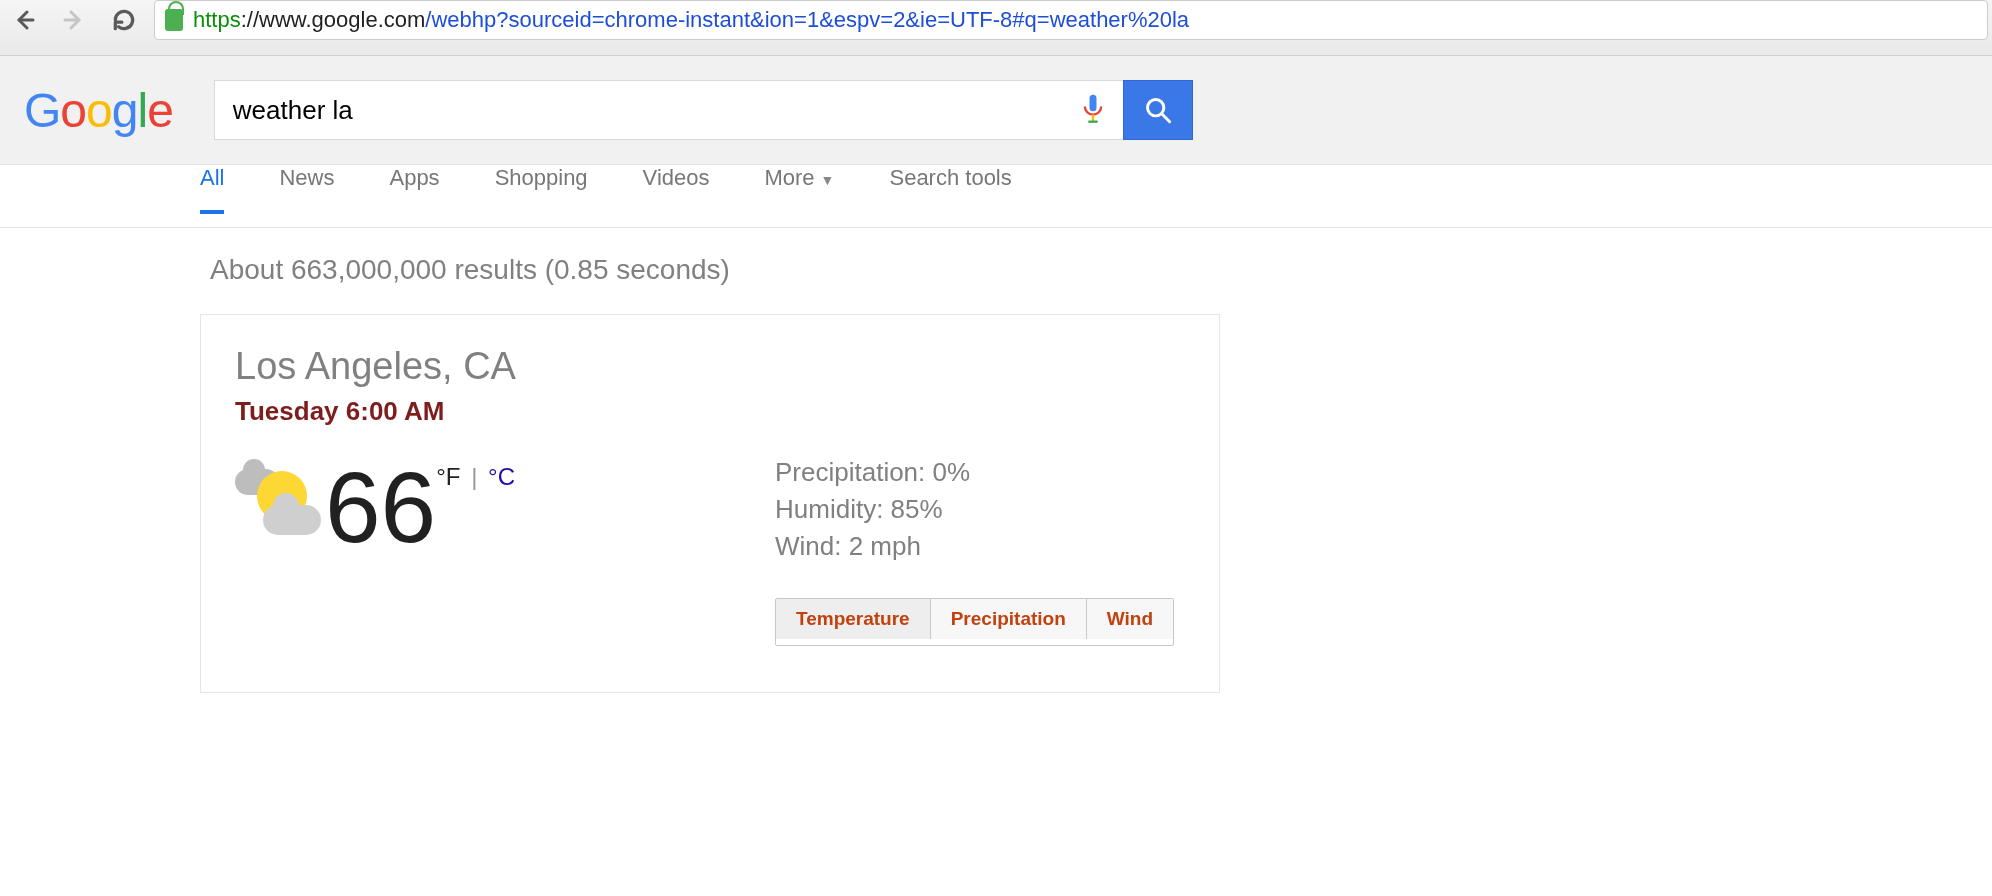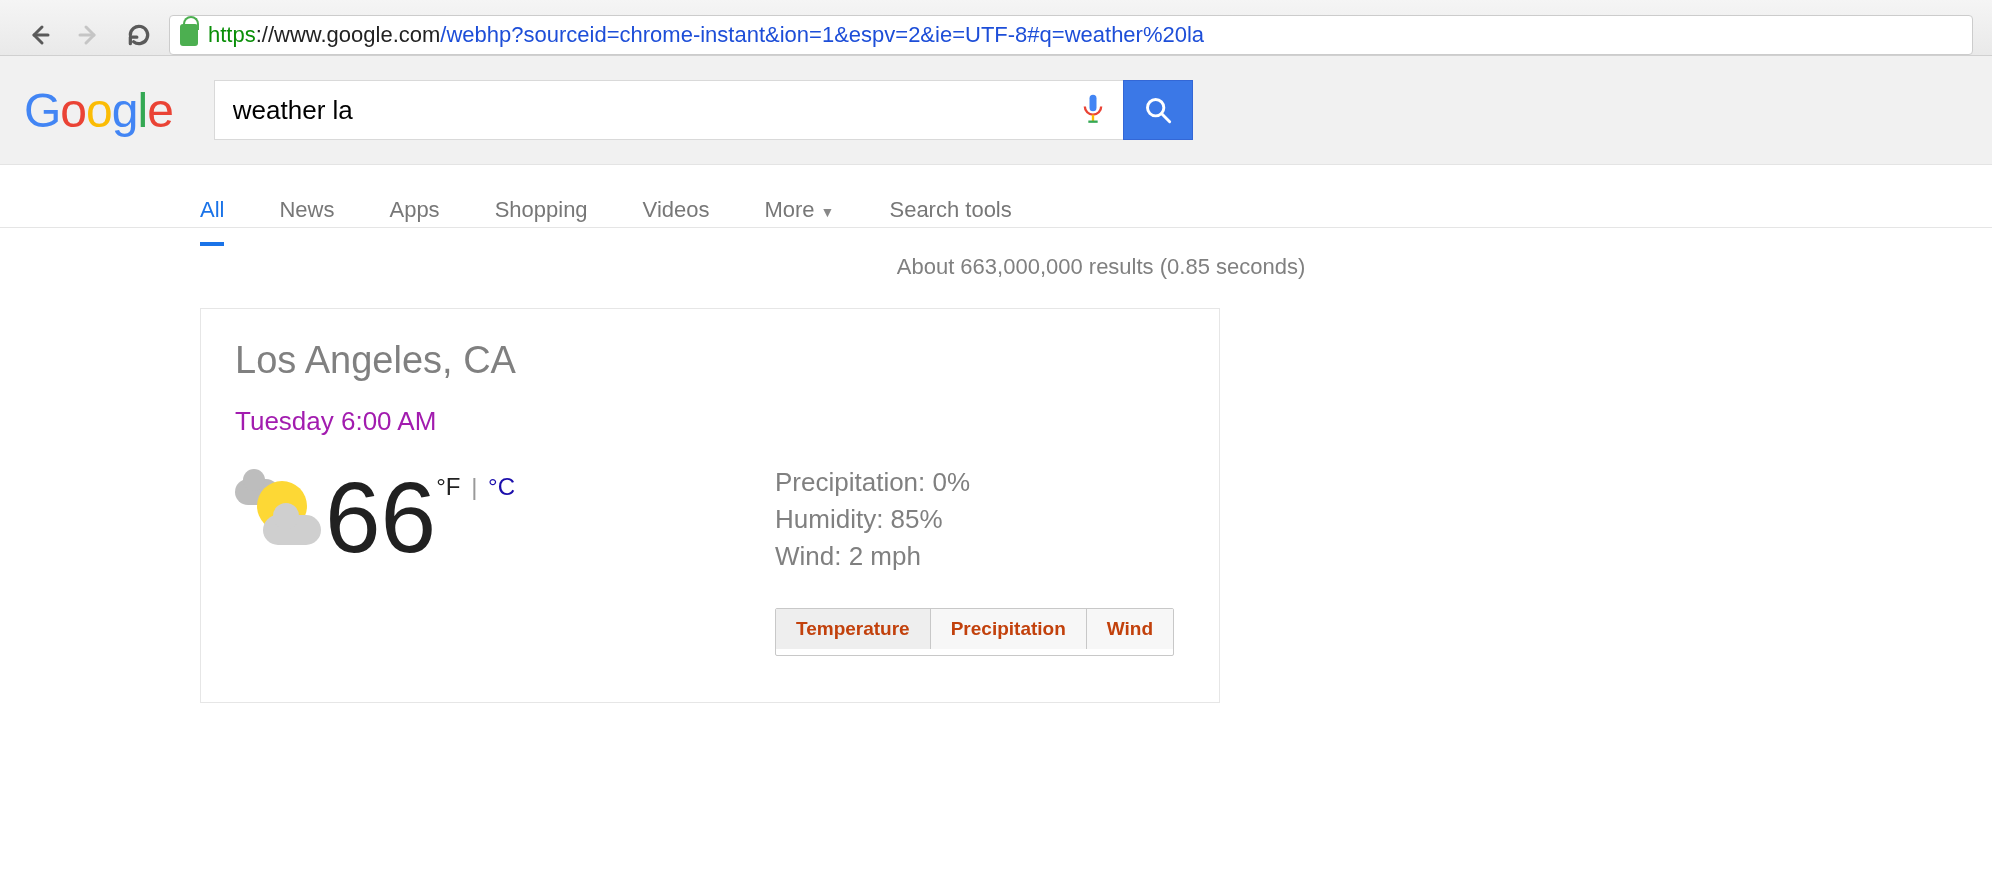--- a/index.html
+++ b/index.html
@@ -9,22 +9,22 @@
     width: 1992px;
     color: #222;
   }
 
   
   .browser-bar {
     height: 56px;
     background: linear-gradient(#f5f5f5, #e9e9e9);
     border-bottom: 1px solid #d0d0d0;
     display: flex;
-    align-items: flex-end;
-    padding: 0 19px;
+    align-items: flex-start;
+    padding: 0 4px;
     gap: 10px;
   }
   .nav-btn {
     width: 40px; height: 40px;
     display:flex; align-items:center; justify-content:center;
     font-size: 26px; color:#5f5f5f;
   }
   .nav-btn.disabled { color:#bdbdbd; }
   .url-box {
     flex:1;
@@ -92,46 +92,45 @@
     display:flex;align-items:center;justify-content:center;
     border:1px solid #3367d6;
   }
 
   
   .tabs-wrap{ border-bottom:1px solid #e5e5e5; }
   .tabs{
     margin-left:200px;
     display:flex; gap:55px;
     font-size:22px; color:#777;
-    align-items:flex-end;
+    align-items:flex-start;
     height:62px;
   }
   .tab{ position:relative; padding-bottom:4px; cursor:pointer;}
   .tab.active{ color:#1a73e8; font-weight:500;}
   .tab.active:after{
     content:""; position:absolute; left:0; right:0; bottom:-19px;
     height:4px; background:#1a73e8;
   }
   .tab .caret{ font-size:14px; margin-left:6px; color:#888;}
 
   .stats{
-    margin-left:210px; color:#808080; font-size:22px;
+    margin-left:210px; color:#808080; font-size:28px;
     padding:26px 0 28px;
-    text-align:center;
   }
 
   
   .card{
     margin-left:200px;
     width:1020px;
     border:1px solid #e6e6e6;
     padding:30px 34px 40px;
   }
   .loc{ font-size:38px; color:#808080; }
-  .timestamp{ font-size:26px; color:#a21caf; margin-top:24px;}
+  .timestamp{ font-size:26px; color:#7f1d1d; margin-top:8px;font-weight:bold;}
   .cond{ font-size:26px; color:#808080; margin-top:4px;}
 
   .row{ display:flex; margin-top:30px; }
   .left{
     display:flex; align-items:flex-start; 
     width:540px;
   }
   .temp{ font-size:100px; font-weight:400; line-height:1; color:#212121;}
   .units{ font-size:24px; margin-top:6px;}
   .units .active{ color:#212121;}

